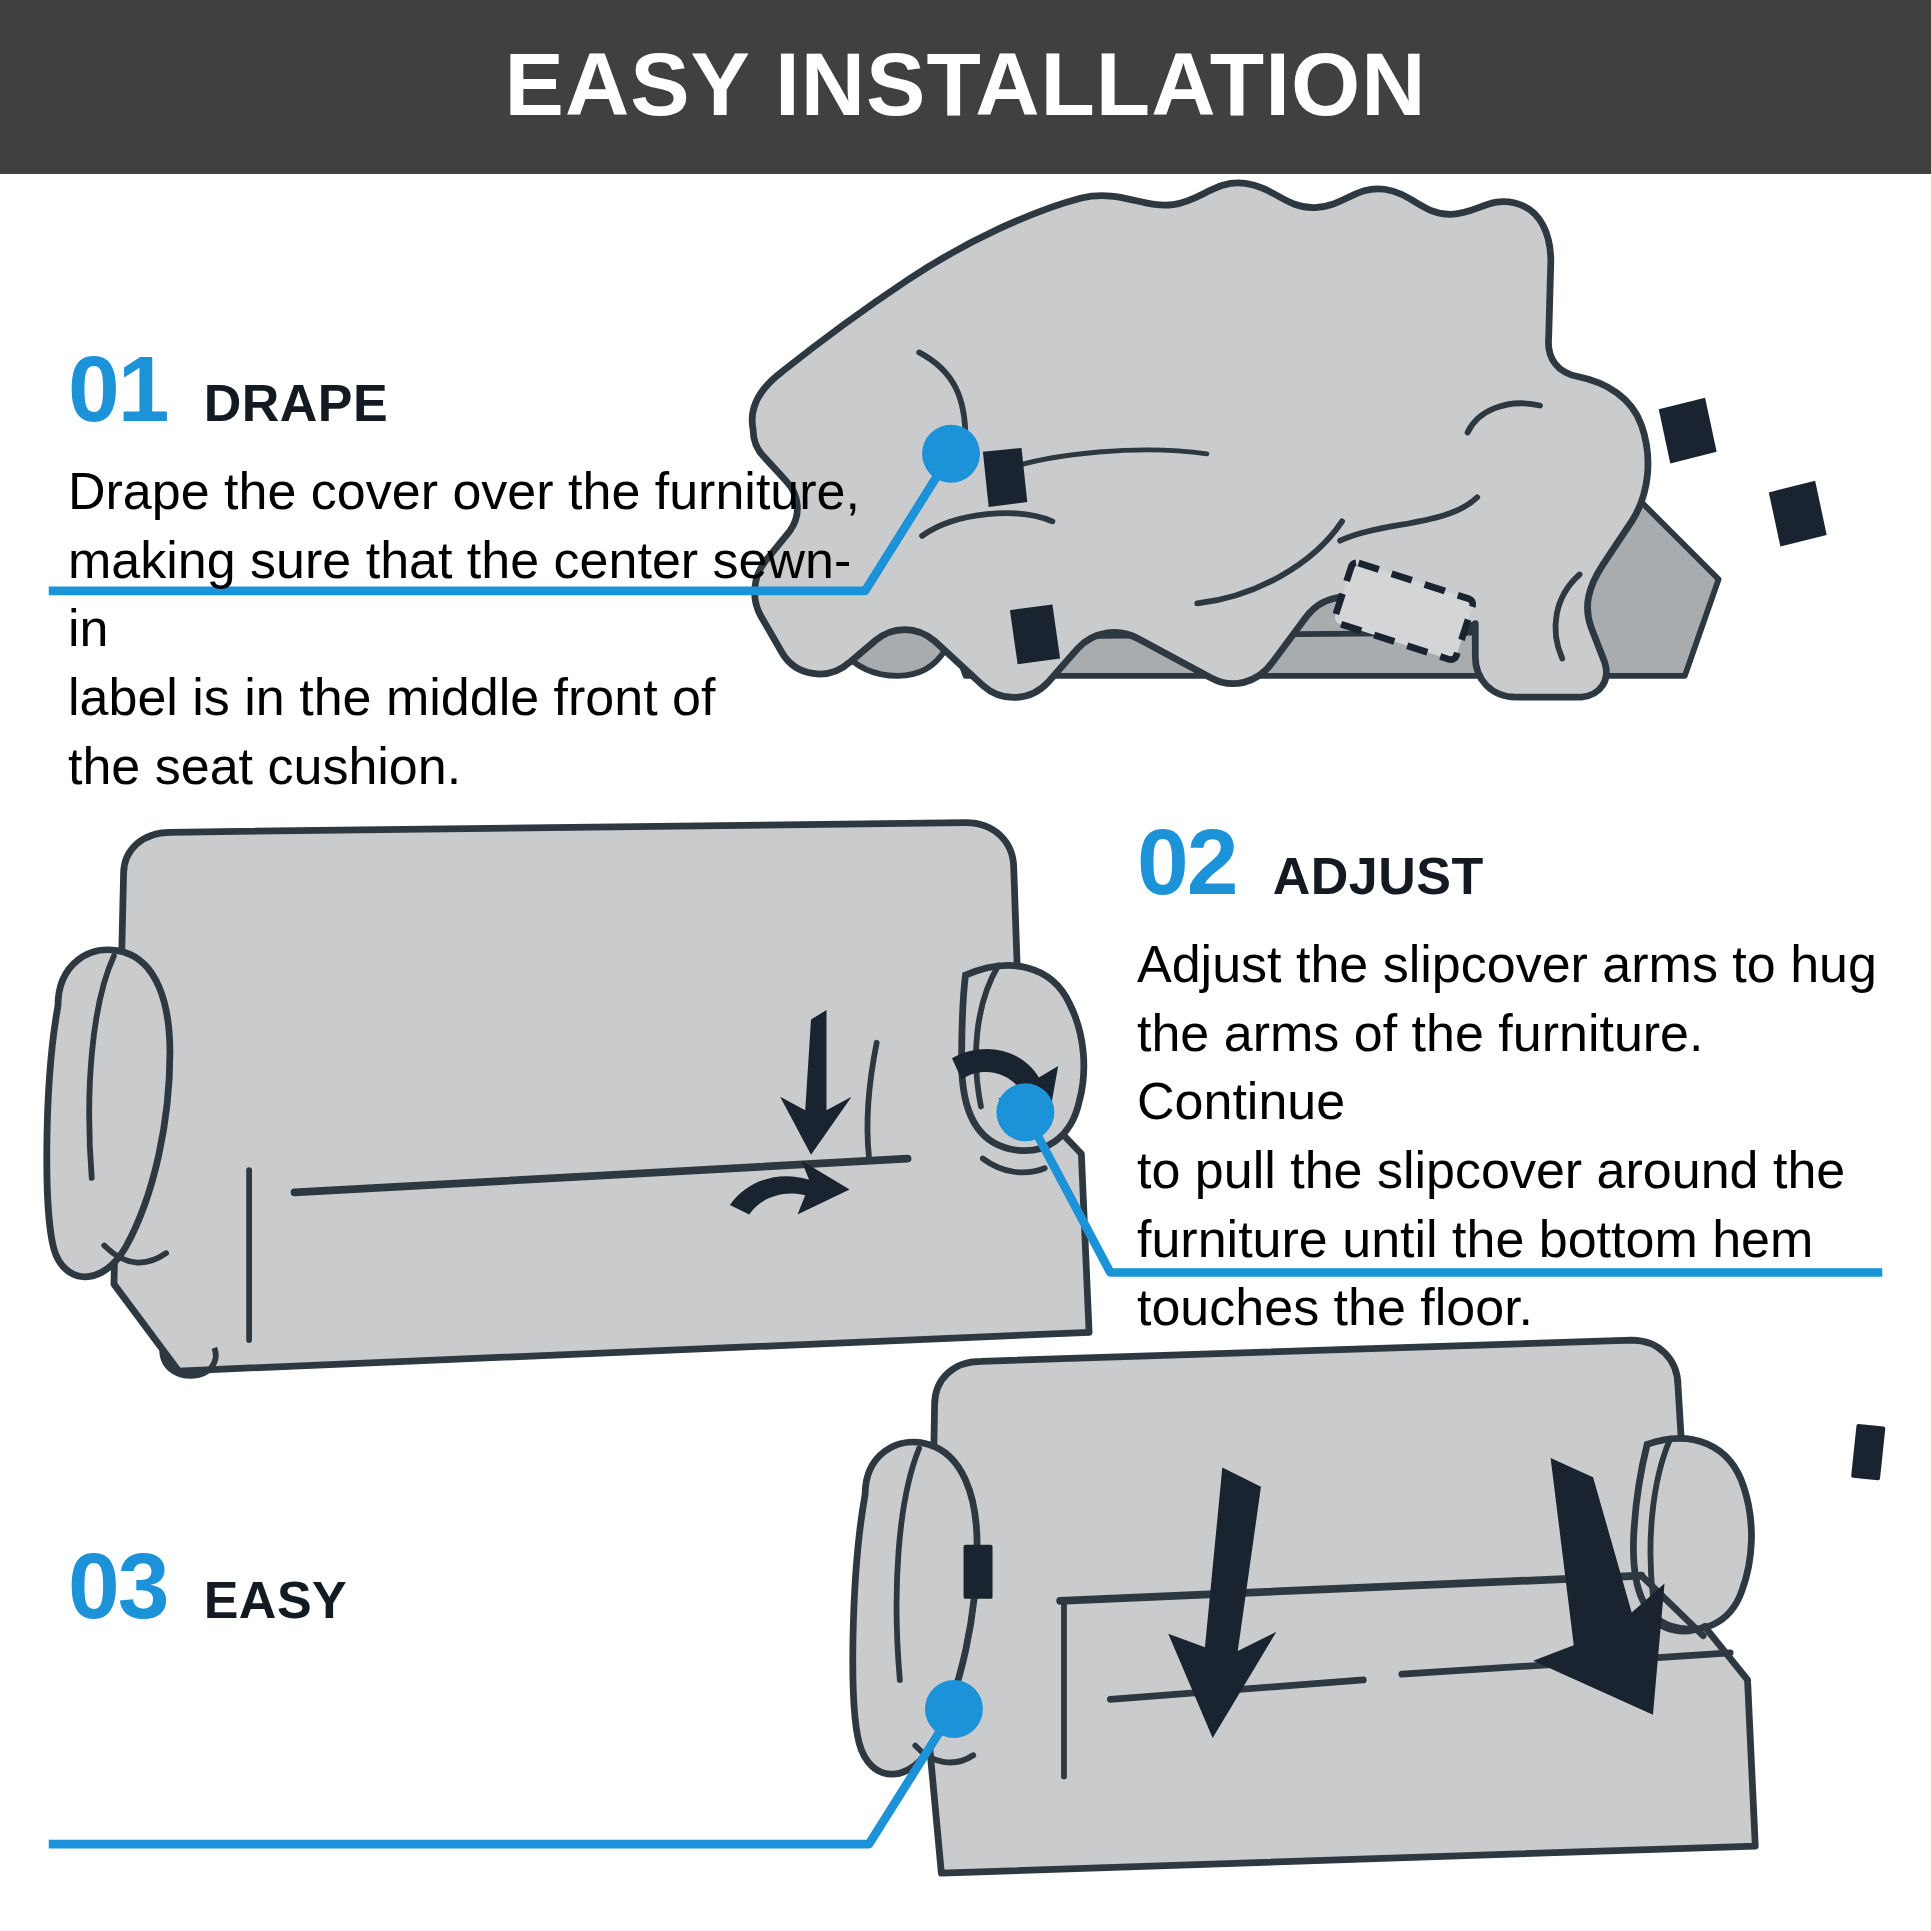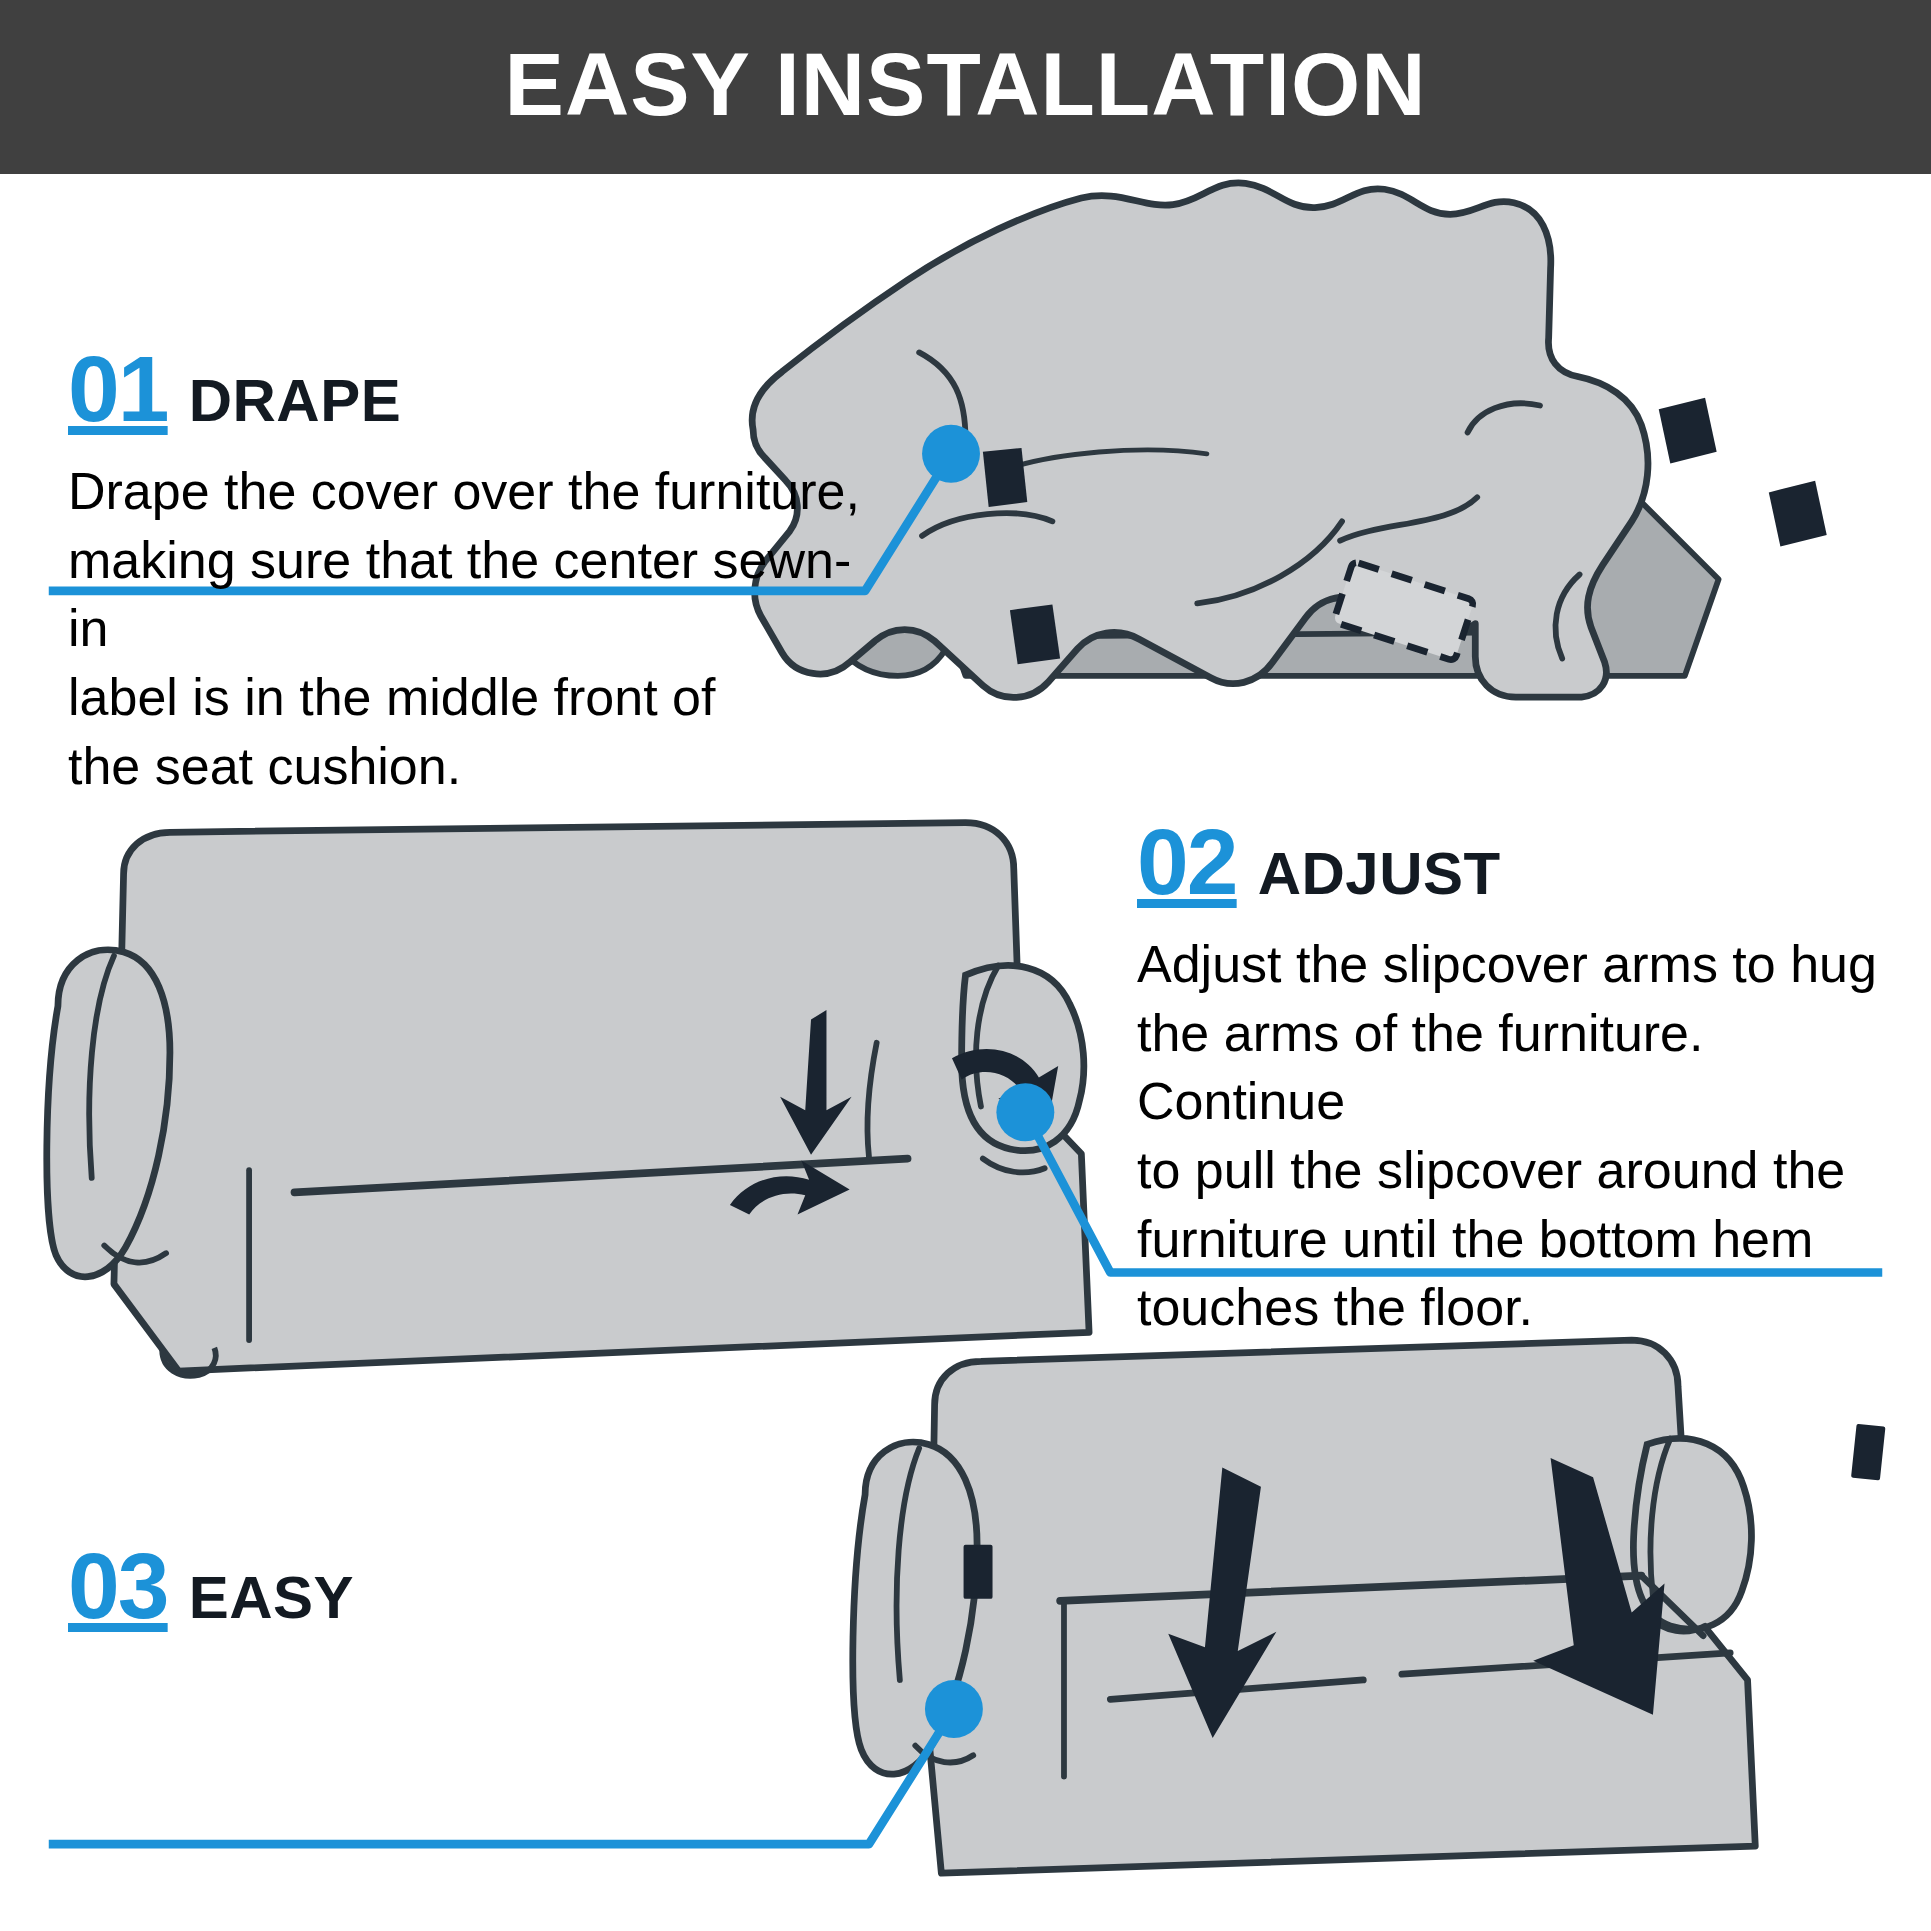--- a/index.html
+++ b/index.html
@@ -51,29 +51,28 @@
     display: flex;
     align-items: baseline;
     white-space: nowrap;
   }
   .step-number {
     color: #1C92D8;
     font-weight: bold;
     font-size: 93px;
     line-height: 1;
     letter-spacing: -1.9px;
-    text-decoration: underline;
   }
   .step-label {
     color: #131A22;
     font-weight: bold;
-    font-size: 60px;
+    font-size: 52px;
     line-height: 1;
     letter-spacing: 0.5px;
-    margin-left: 21px;
+    margin-left: 36px;
     text-align: center;
   }
   .step-body {
     color: #000000;
     font-size: 52px;
     line-height: 1.32;
     margin-top: 21px;
     white-space: pre-line;
   }
 

